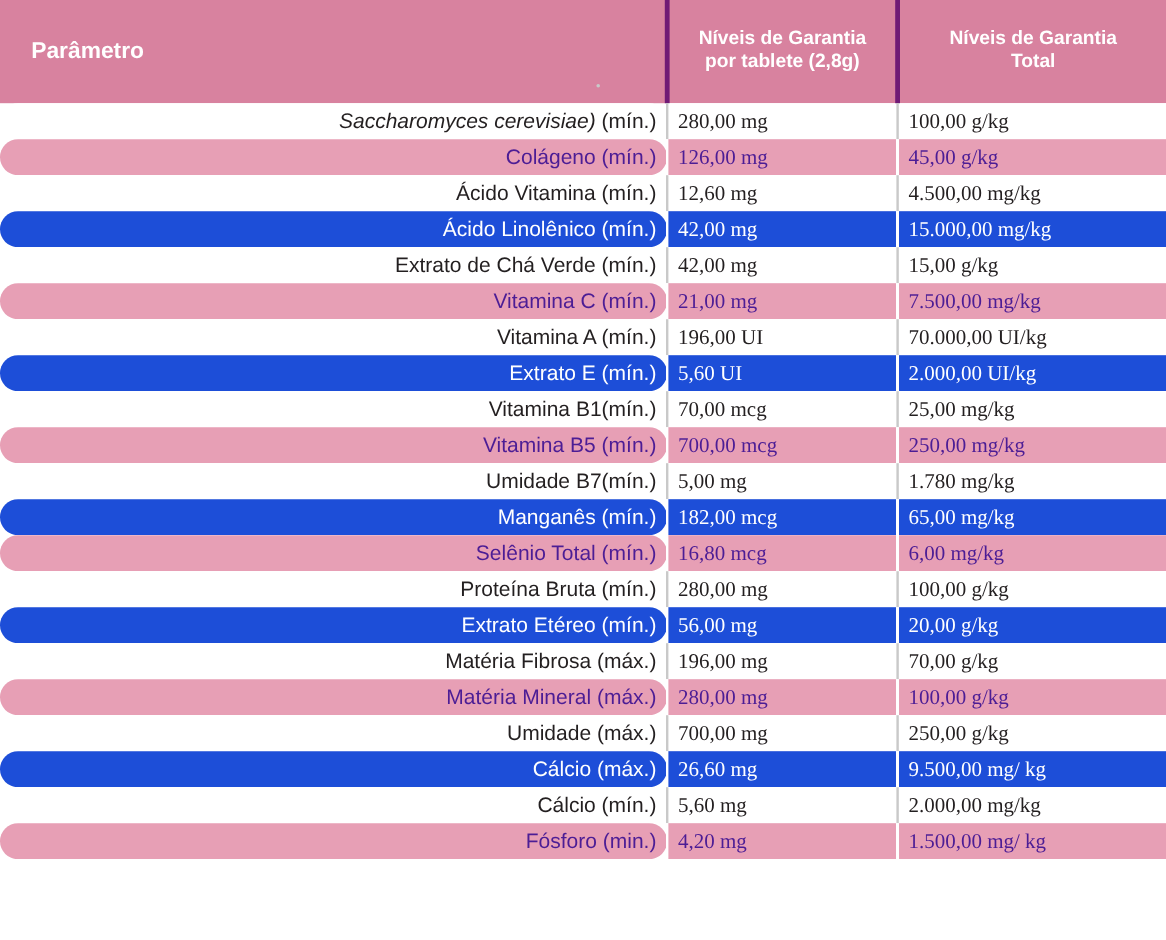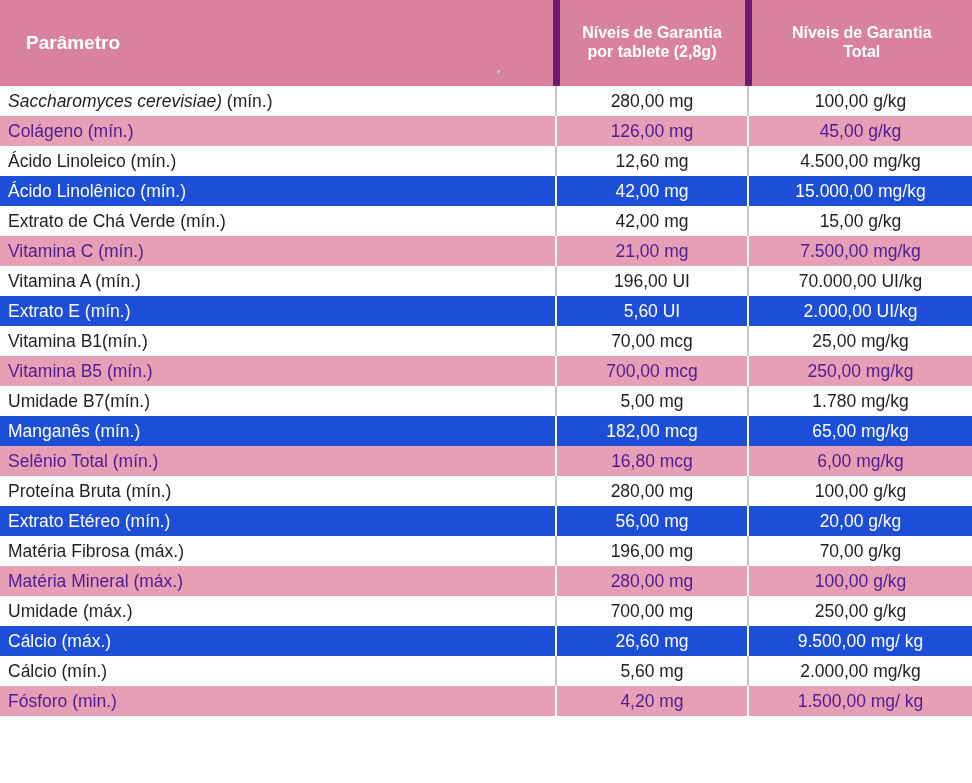--- a/index.html
+++ b/index.html
@@ -39,37 +39,38 @@
   }
   thead th.param-head {
     text-align: left;
     padding-left: 26px;
     font-size: 19px;
   }
   thead th.num-head {
     text-align: center;
     line-height: 1.18;
     font-size: 16px;
-    border-left: 7px solid #701a75;
+    border-left: 4px solid #701a75;
   }
 
   tbody td {
     height: 30px;
     font-size: 17.5px;
     padding: 0 8px;
     border: 0;
     white-space: nowrap;
     overflow: hidden;
   }
   tbody td.param {
-    text-align: left;
+    text-align: right;
+    border-radius: 15px;
   }
   tbody td.num {
-    text-align: center;
     border-left: 2px solid #0c4a6e;
+    font-family: Liberation Serif, serif;
   }
 
   
   tr.shade-white td { background: #ffffff; color: #231f20; }
   tr.shade-light td { background: #e79fb5; color: #4c1d95; }
   tr.shade-dark  td { background: #1d4ed8; color: #ffffff; }
 
   tr.shade-white td.num { border-left-color: #c9c9c9; }
   tr.shade-white td.num.first { border-left-color: #c9c9c9; }
 
@@ -117,21 +118,21 @@
           <td class="param"><span class="italic">Saccharomyces cerevisiae)</span><span> (mín.)</span></td>
           <td class="num first">280,00 mg</td>
           <td class="num">100,00 g/kg</td>
         </tr>
         <tr class="shade-light">
           <td class="param">Colágeno (mín.)</td>
           <td class="num first">126,00 mg</td>
           <td class="num">45,00 g/kg</td>
         </tr>
         <tr class="shade-white">
-          <td class="param">Ácido Linoleico  (mín.)</td>
+          <td class="param">Ácido Vitamina  (mín.)</td>
           <td class="num first">12,60 mg</td>
           <td class="num">4.500,00 mg/kg</td>
         </tr>
         <tr class="shade-dark">
           <td class="param">Ácido Linolênico  (mín.)</td>
           <td class="num first">42,00 mg</td>
           <td class="num">15.000,00 mg/kg</td>
         </tr>
         <tr class="shade-white">
           <td class="param">Extrato de Chá Verde (mín.)</td>

